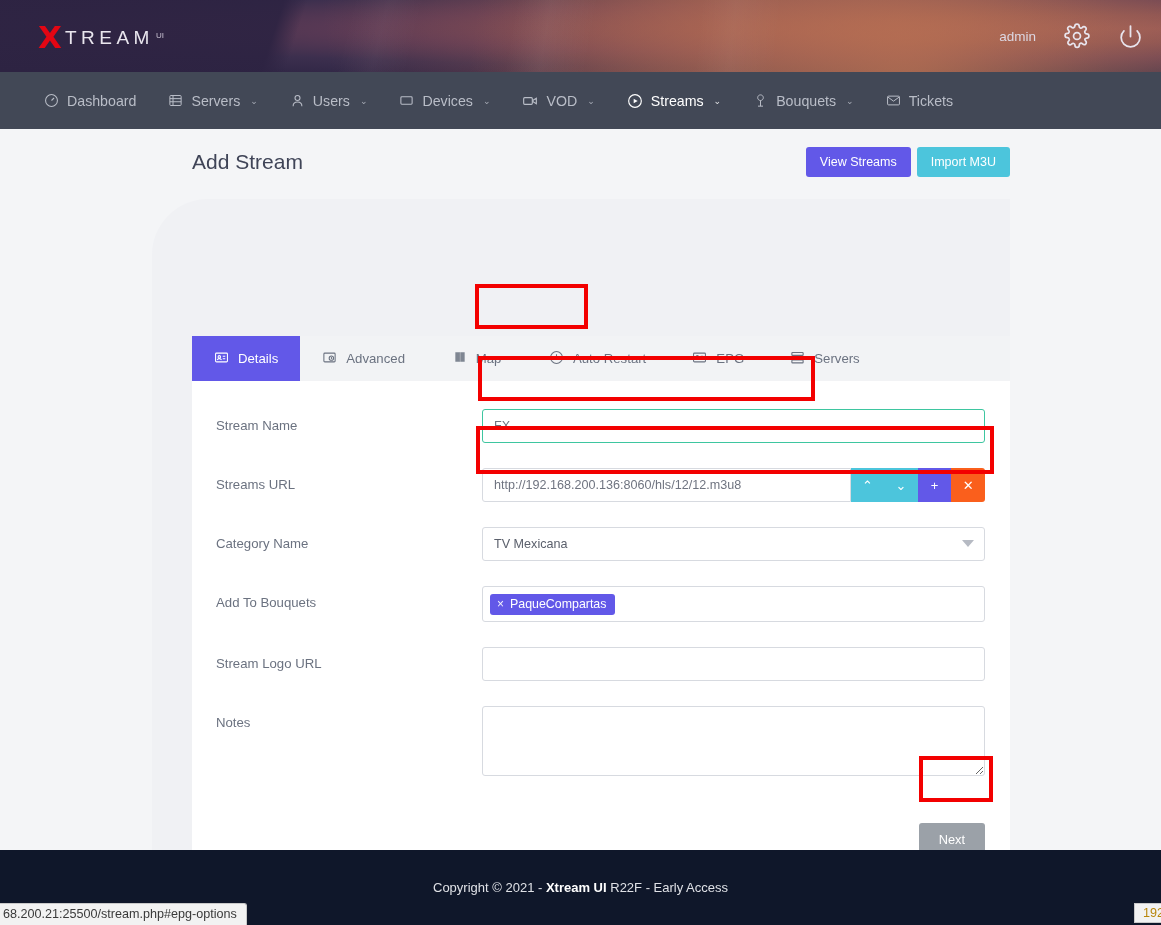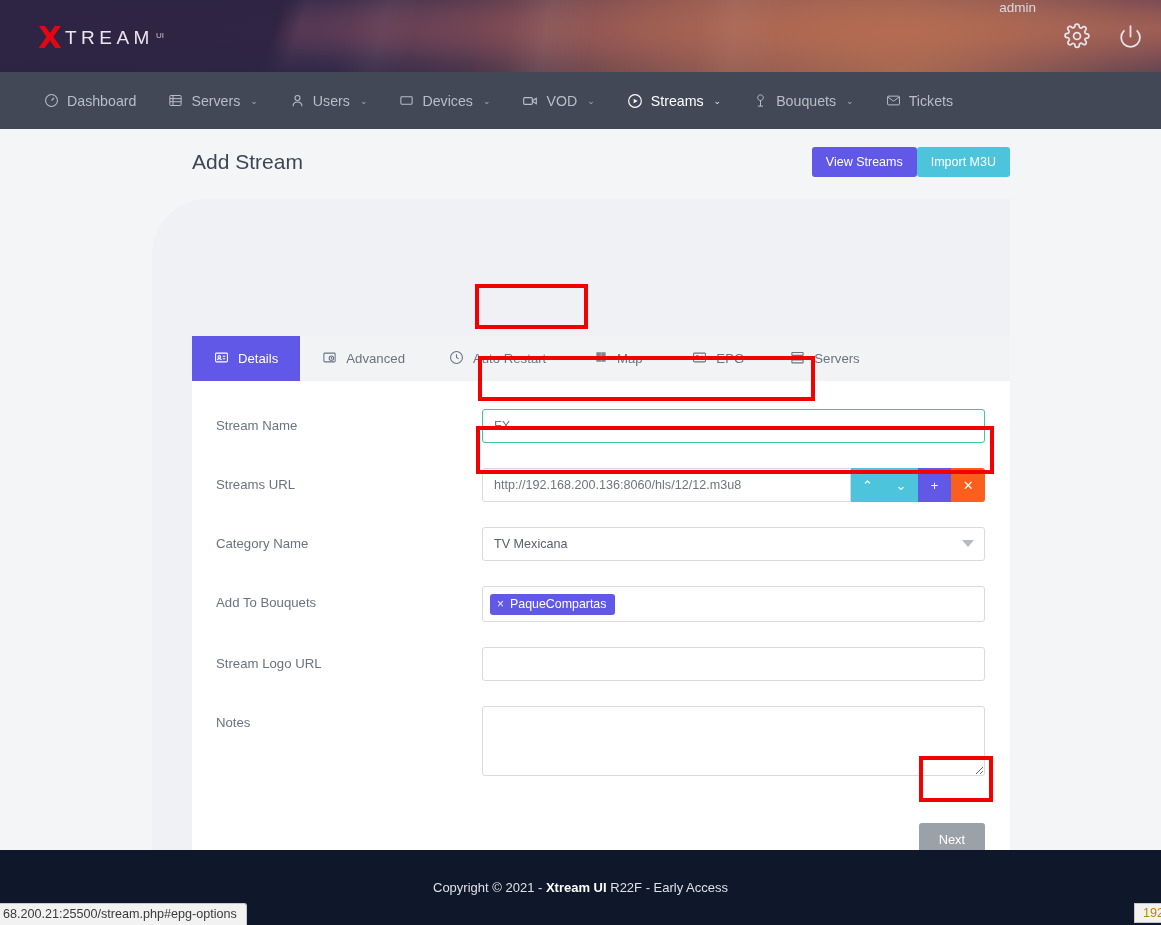--- a/index.html
+++ b/index.html
@@ -47,21 +47,21 @@
     letter-spacing: 0;
     margin-right: 3px;
     font-family: "DejaVu Sans", sans-serif;
   }
   .logo .sup {
     font-size: 8px; color: #c9c2d2; align-self: flex-start;
     margin-left: 2px; margin-top: 9px; letter-spacing: 0;
   }
   .header-right {
     position: absolute; right: 18px; top: 0; height: 72px;
-    display: flex; gap: 28px;
+    display: flex; align-items: center; gap: 28px;
   }
   .hr-user { color: #ddd8e3; font-size: 13.5px; }
   .hr-icon { color: #e8e4ed; display: flex; align-items: center; cursor: pointer; }
 
   
   .nav {
     position: relative;
     height: 57px;
     background: #424856;
     display: flex; align-items: center;
@@ -89,21 +89,21 @@
     position: absolute; left: 152px; top: 70px;
     width: 858px; height: 772px;
     background: #f0f1f4;
     border-radius: 56px 0 0 0;
   }
   .page-head {
     position: absolute; left: 192px; top: 18px;
     width: 818px; display: flex; align-items: center; justify-content: space-between;
   }
   .page-title { font-size: 21px; color: #3f4457; }
-  .head-btns { display: flex; gap: 0; }
+  .head-btns { display: flex; gap: 6px; }
   .btn {
     border: none; border-radius: 3px; color: #fff;
     font-size: 12.5px; padding: 8px 14px; cursor: pointer;
     font-family: "Liberation Sans", sans-serif;
   }
   .btn-purple { background: #6258e8; }
   .btn-cyan { background: #4cc5dc; }
 
   .panel {
     position: absolute; left: 192px; top: 207px;
@@ -366,35 +366,35 @@
             <svg width="15" height="15" viewBox="0 0 24 24" fill="none" stroke="currentColor" stroke-width="1.7">
                 <rect x="3" y="5" width="18" height="14" rx="1.5"></rect>
                 <circle cx="15" cy="13" r="3.5"></circle>
                 <path d="M15 11.2v2l1.2.9"></path>
               </svg>
           </span>
           <span>Advanced</span>
         </div>
         <div class="tab">
           <span>
+            <svg width="14" height="14" viewBox="0 0 24 24" fill="none" stroke="currentColor" stroke-width="1.8">
+                <path d="M4 4h7v16H4zM13 4h7v16h-7z" fill="currentColor" stroke="none" opacity=".85"></path>
+                <path d="M11.8 4v16"></path>
+              </svg>
+          </span>
+          <span>Map</span>
+        </div>
+        <div class="tab">
+          <span>
             <svg width="15" height="15" viewBox="0 0 24 24" fill="none" stroke="currentColor" stroke-width="1.7">
                 <circle cx="12" cy="12" r="9.5"></circle>
                 <path d="M12 6.8V12l3.5 2.2"></path>
               </svg>
           </span>
           <span>Auto Restart</span>
-        </div>
-        <div class="tab">
-          <span>
-            <svg width="14" height="14" viewBox="0 0 24 24" fill="none" stroke="currentColor" stroke-width="1.8">
-                <path d="M4 4h7v16H4zM13 4h7v16h-7z" fill="currentColor" stroke="none" opacity=".85"></path>
-                <path d="M11.8 4v16"></path>
-              </svg>
-          </span>
-          <span>Map</span>
         </div>
         <div class="tab">
           <span>
             <svg width="15" height="15" viewBox="0 0 24 24" fill="none" stroke="currentColor" stroke-width="1.7">
                 <rect x="2.5" y="5" width="19" height="14" rx="1.5"></rect>
                 <circle cx="8.5" cy="11" r="2"></circle>
                 <path d="M14 10h4M14 14h4"></path>
               </svg>
           </span>
           <span>EPG</span>

